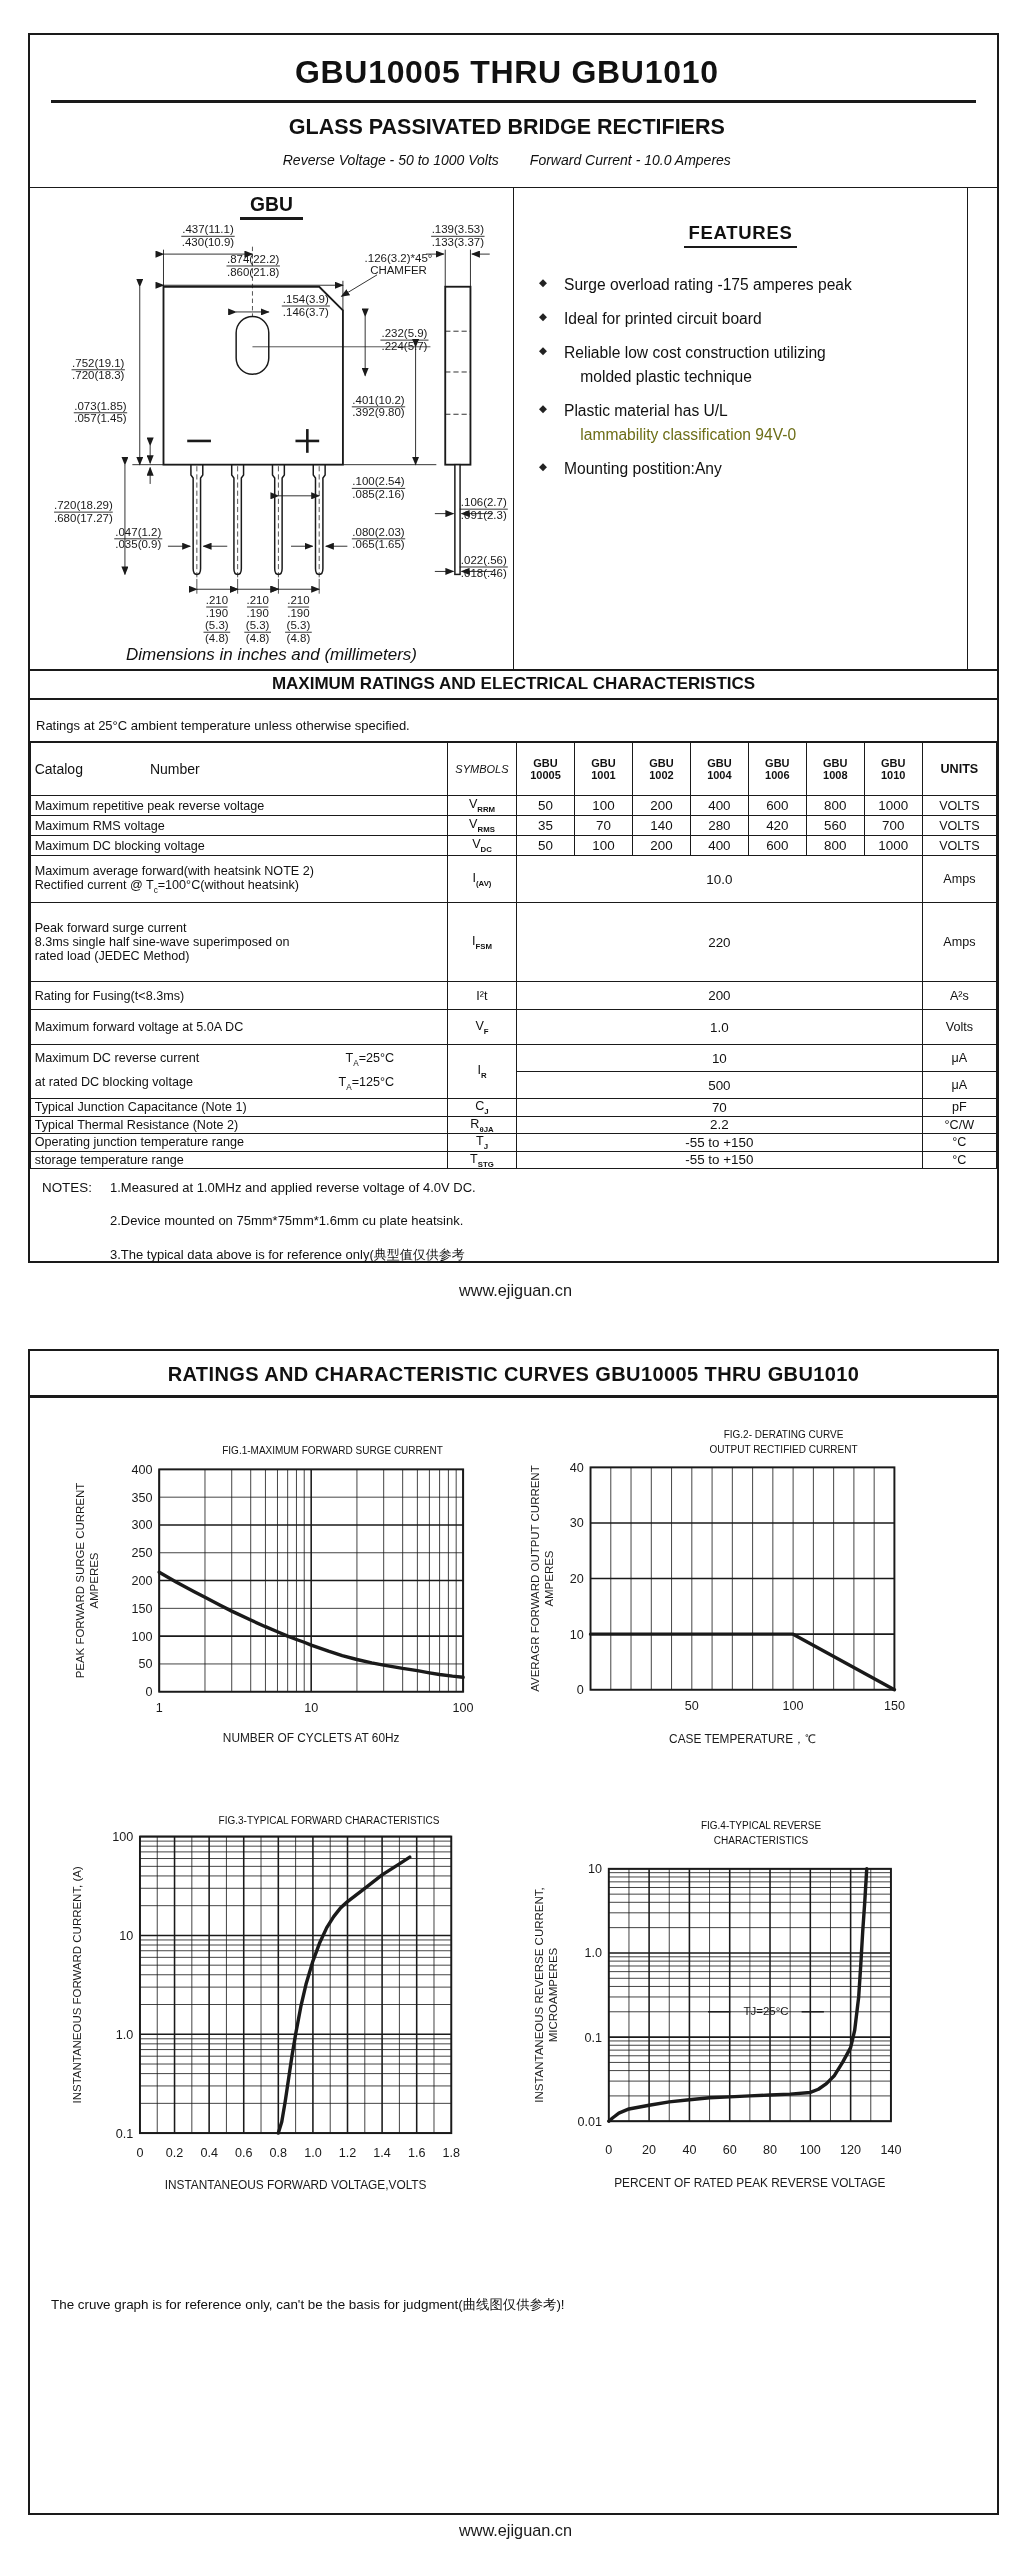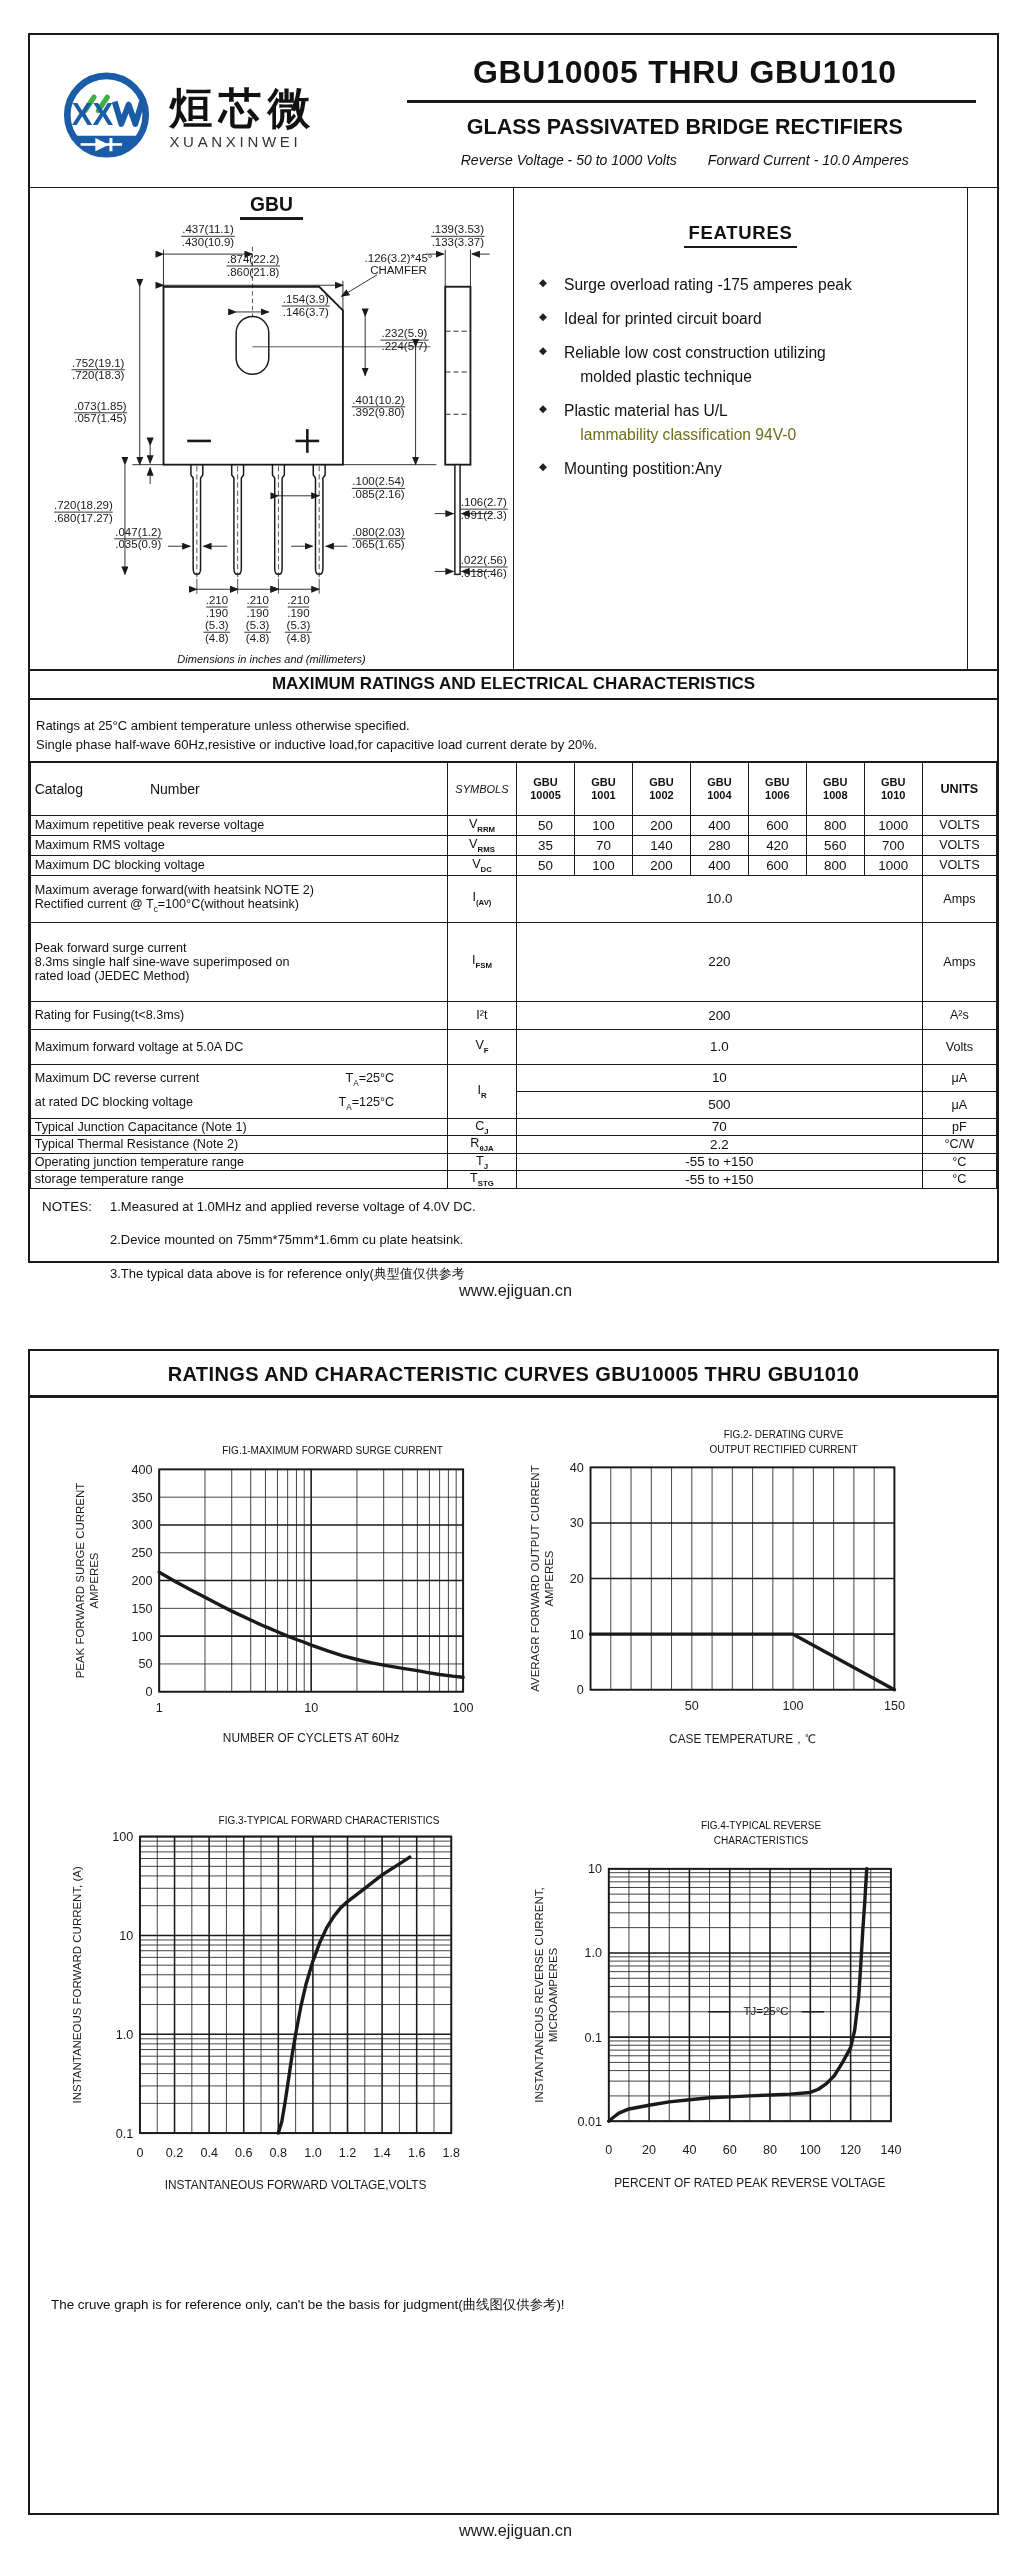--- a/index.html
+++ b/index.html
@@ -22,21 +22,21 @@
   .title-rule{height:3px;background:#1a1a1a;margin:9px 7.4px 12px 21px;}
   .doc-subtitle{font-size:21.5px;font-weight:bold;}
   .tagline{font-style:italic;font-size:14px;margin-top:12px;}
   .tag-gap{display:inline-block;width:31px;}
 
   
   .p1-mid{display:flex;height:483px;border-bottom:2.2px solid #1a1a1a;box-sizing:border-box;}
   .diagram-box{width:484px;border-right:1.5px solid #1a1a1a;box-sizing:border-box;position:relative;}
   .pkg-name{text-align:center;margin-top:6px;}
   .pkg-name span{display:inline-block;font-size:19.3px;font-weight:bold;border-bottom:3px solid #1a1a1a;padding:0 10.4px 0.7px;}
-  .pkg-caption{position:absolute;bottom:4.5px;width:100%;text-align:center;font-style:italic;font-size:11px;}
+  .pkg-caption{position:absolute;bottom:4.5px;width:100%;text-align:center;font-style:italic;font-size:17px;}
   .features-box{flex:1;margin-right:29px;border-right:1.5px solid #1a1a1a;box-sizing:border-box;padding-top:34px;}
   .features-title-wrap{text-align:center;}
   .features-title{display:inline-block;font-size:18.5px;font-weight:bold;letter-spacing:0.7px;border-bottom:2.2px solid #1a1a1a;padding:0 4.5px 2.2px;}
   #features-list{margin:25px 0 0 50px;}
   .feat-item{position:relative;margin-bottom:9.6px;font-size:15.6px;line-height:1.55;}
   .feat-item .bullet{position:absolute;left:-25px;top:2.2px;font-size:10.4px;color:#222;}
   .feat-line2{margin-left:16.3px;}
 
   
   .ratings-title{font-size:17px;font-weight:bold;text-align:center;padding:3px 0 3.7px;border-bottom:2.2px solid #1a1a1a;}
@@ -80,37 +80,20 @@
   svg text{font-family:"Liberation Sans",sans-serif;}
 </style>
 </head>
 <body>
 
 <div>
 
   <div class="page page1">
 
     <div class="p1-header">
-      <div class="logo">
-        <svg width="111" height="98" viewBox="0 0 150 132">
-          <circle cx="75" cy="62" r="53" fill="none" stroke="#1b5ca8" stroke-width="9"></circle>
-          <path d="M31.2,90 A52,52 0 0 0 118.8,90 Z" fill="#1b5ca8"></path>
-          <path d="M46,56 L58,38" stroke="#3fae49" stroke-width="7" stroke-linecap="round"></path>
-          <path d="M64,56 L76,38" stroke="#3fae49" stroke-width="7" stroke-linecap="round"></path>
-          <text x="28" y="76" font-size="42" font-weight="bold" fill="#1b5ca8" font-family="Liberation Sans, sans-serif">XX</text>
-          <polyline points="86,44 95,74 105,48 114,74 123,44" fill="none" stroke="#1b5ca8" stroke-width="8" stroke-linejoin="round"></polyline>
-          <rect x="40" y="100" width="56" height="3.5" fill="#ffffff"></rect>
-          <path d="M60,93 L78,102 L60,111 Z" fill="#ffffff"></path>
-          <rect x="79" y="93" width="4" height="18" fill="#ffffff"></rect>
-        </svg>
-        <div class="logo-text">
-          <div class="logo-cn">烜芯微</div>
-          <div class="logo-en">XUANXINWEI</div>
-        </div>
-      </div>
       <div class="titleblock">
         <div class="doc-title">GBU10005 THRU GBU1010</div>
         <div class="title-rule"></div>
         <div class="doc-subtitle">GLASS PASSIVATED  BRIDGE RECTIFIERS</div>
         <div class="tagline">
           <span>Reverse Voltage - 50 to 1000 Volts</span><span class="tag-gap"></span><span>Forward Current - 10.0 Amperes</span>
         </div>
       </div>
     </div>
 
@@ -266,21 +249,20 @@
               <span class="bullet">◆</span>
               <div class="" style="">Mounting postition:Any</div>
             </div>
           </div>
       </div>
     </div>
 
     <div class="ratings-title">MAXIMUM RATINGS AND ELECTRICAL CHARACTERISTICS</div>
     <div class="ratings-preamble">
       <div>Ratings at 25°C ambient temperature unless otherwise specified.</div>
-      <div>Single phase half-wave 60Hz,resistive or inductive load,for capacitive load current derate by 20%.</div>
     </div>
 
     <table id="ratings-table">
         <tbody>
           <tr class="hrow" style="height:53px">
             <td class="c-lab hcat"><span>Catalog</span><span class="catgap"></span><span>Number</span></td>
             <td class="c-sym hsym">SYMBOLS</td>
             <td class="c-val hdev">
               <div>GBU</div>
               <div>10005</div>

